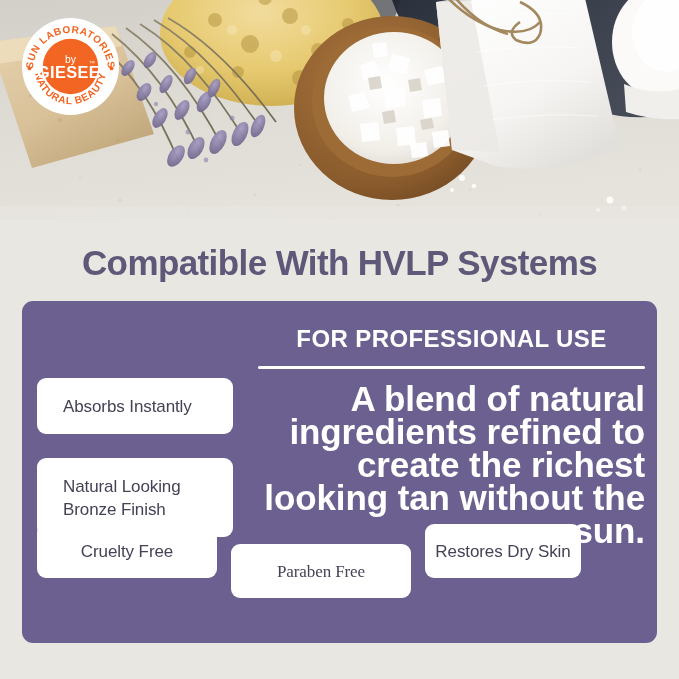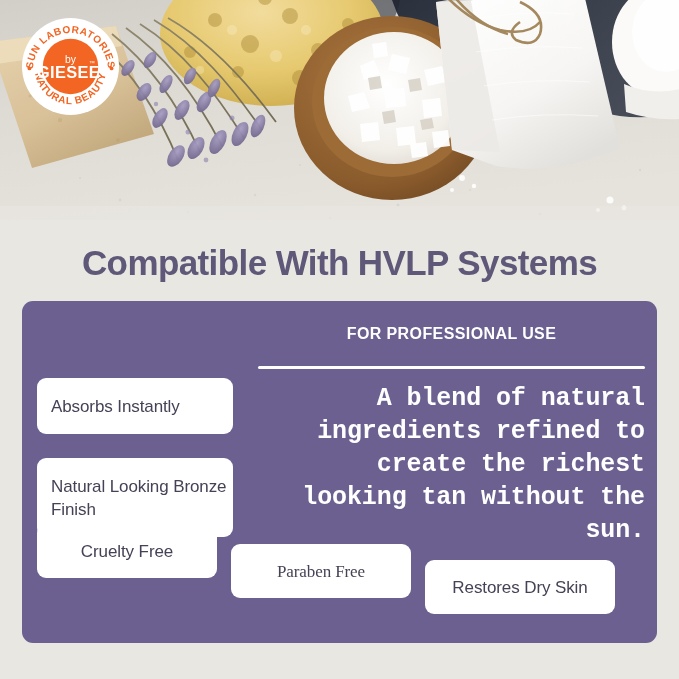--- a/index.html
+++ b/index.html
@@ -61,65 +61,65 @@
     border-radius: 11px;
   }
 
   
   #pro-use-title {
     position: absolute;
     left: 258px; top: 325px;
     width: 387px;
     text-align: center;
     color: #ffffff;
-    font-size: 16px;
+    font-size: 24px;
     font-weight: bold;
     letter-spacing: 0.4px;
     white-space: nowrap;
   }
   #pro-divider {
     position: absolute;
     left: 258px; top: 366px;
     width: 387px; height: 3px;
     background: #ffffff;
     border-radius: 2px;
   }
   #blurb {
     position: absolute;
     left: 258px; top: 382px;
     width: 387px;
     text-align: right;
     color: #ffffff;
-    font-family: Liberation Mono, monospace;
+    font-family: Liberation Sans, sans-serif;
     font-weight: bold;
-    font-size: 25px;
+    font-size: 35px;
     line-height: 33px;
     letter-spacing: -0.1px;
   }
 
   
   .pill {
     position: absolute;
     background: #ffffff;
     border-radius: 9px;
     color: #464256;
     font-size: 17px;
     letter-spacing: -0.1px;
     display: flex;
     align-items: center;
   }
-  .pill.left-align { justify-content: flex-start; padding-left: 14px; }
+  .pill.left-align { justify-content: flex-start; padding-left: 26px; }
   .pill.center-align { justify-content: center; }
   .pill .pill-text { line-height: 23px; }
 
   #pill-absorbs        { left: 37px;  top: 378px; width: 196px; height: 56px; }
   #pill-bronze         { left: 37px;  top: 458px; width: 196px; height: 79px; }
   #pill-cruelty        { left: 37px;  top: 524px; width: 180px; height: 54px; }
   #pill-paraben        { left: 231px; top: 544px; width: 180px; height: 54px; font-family: Liberation Serif, serif; }
-  #pill-restores       { left: 425px; top: 560px; width: 190px; height: 54px; }
+  #pill-restores       { left: 425px; top: 524px; width: 156px; height: 54px; }
 </style>
 </head>
 <body>
 
 <div id="card">
 
   <div id="photo-band">
     <svg viewBox="0 0 679 228" preserveAspectRatio="none" aria-hidden="true">
       <defs>
         <linearGradient id="bgStone" x1="0" y1="0" x2="0.3" y2="1">

